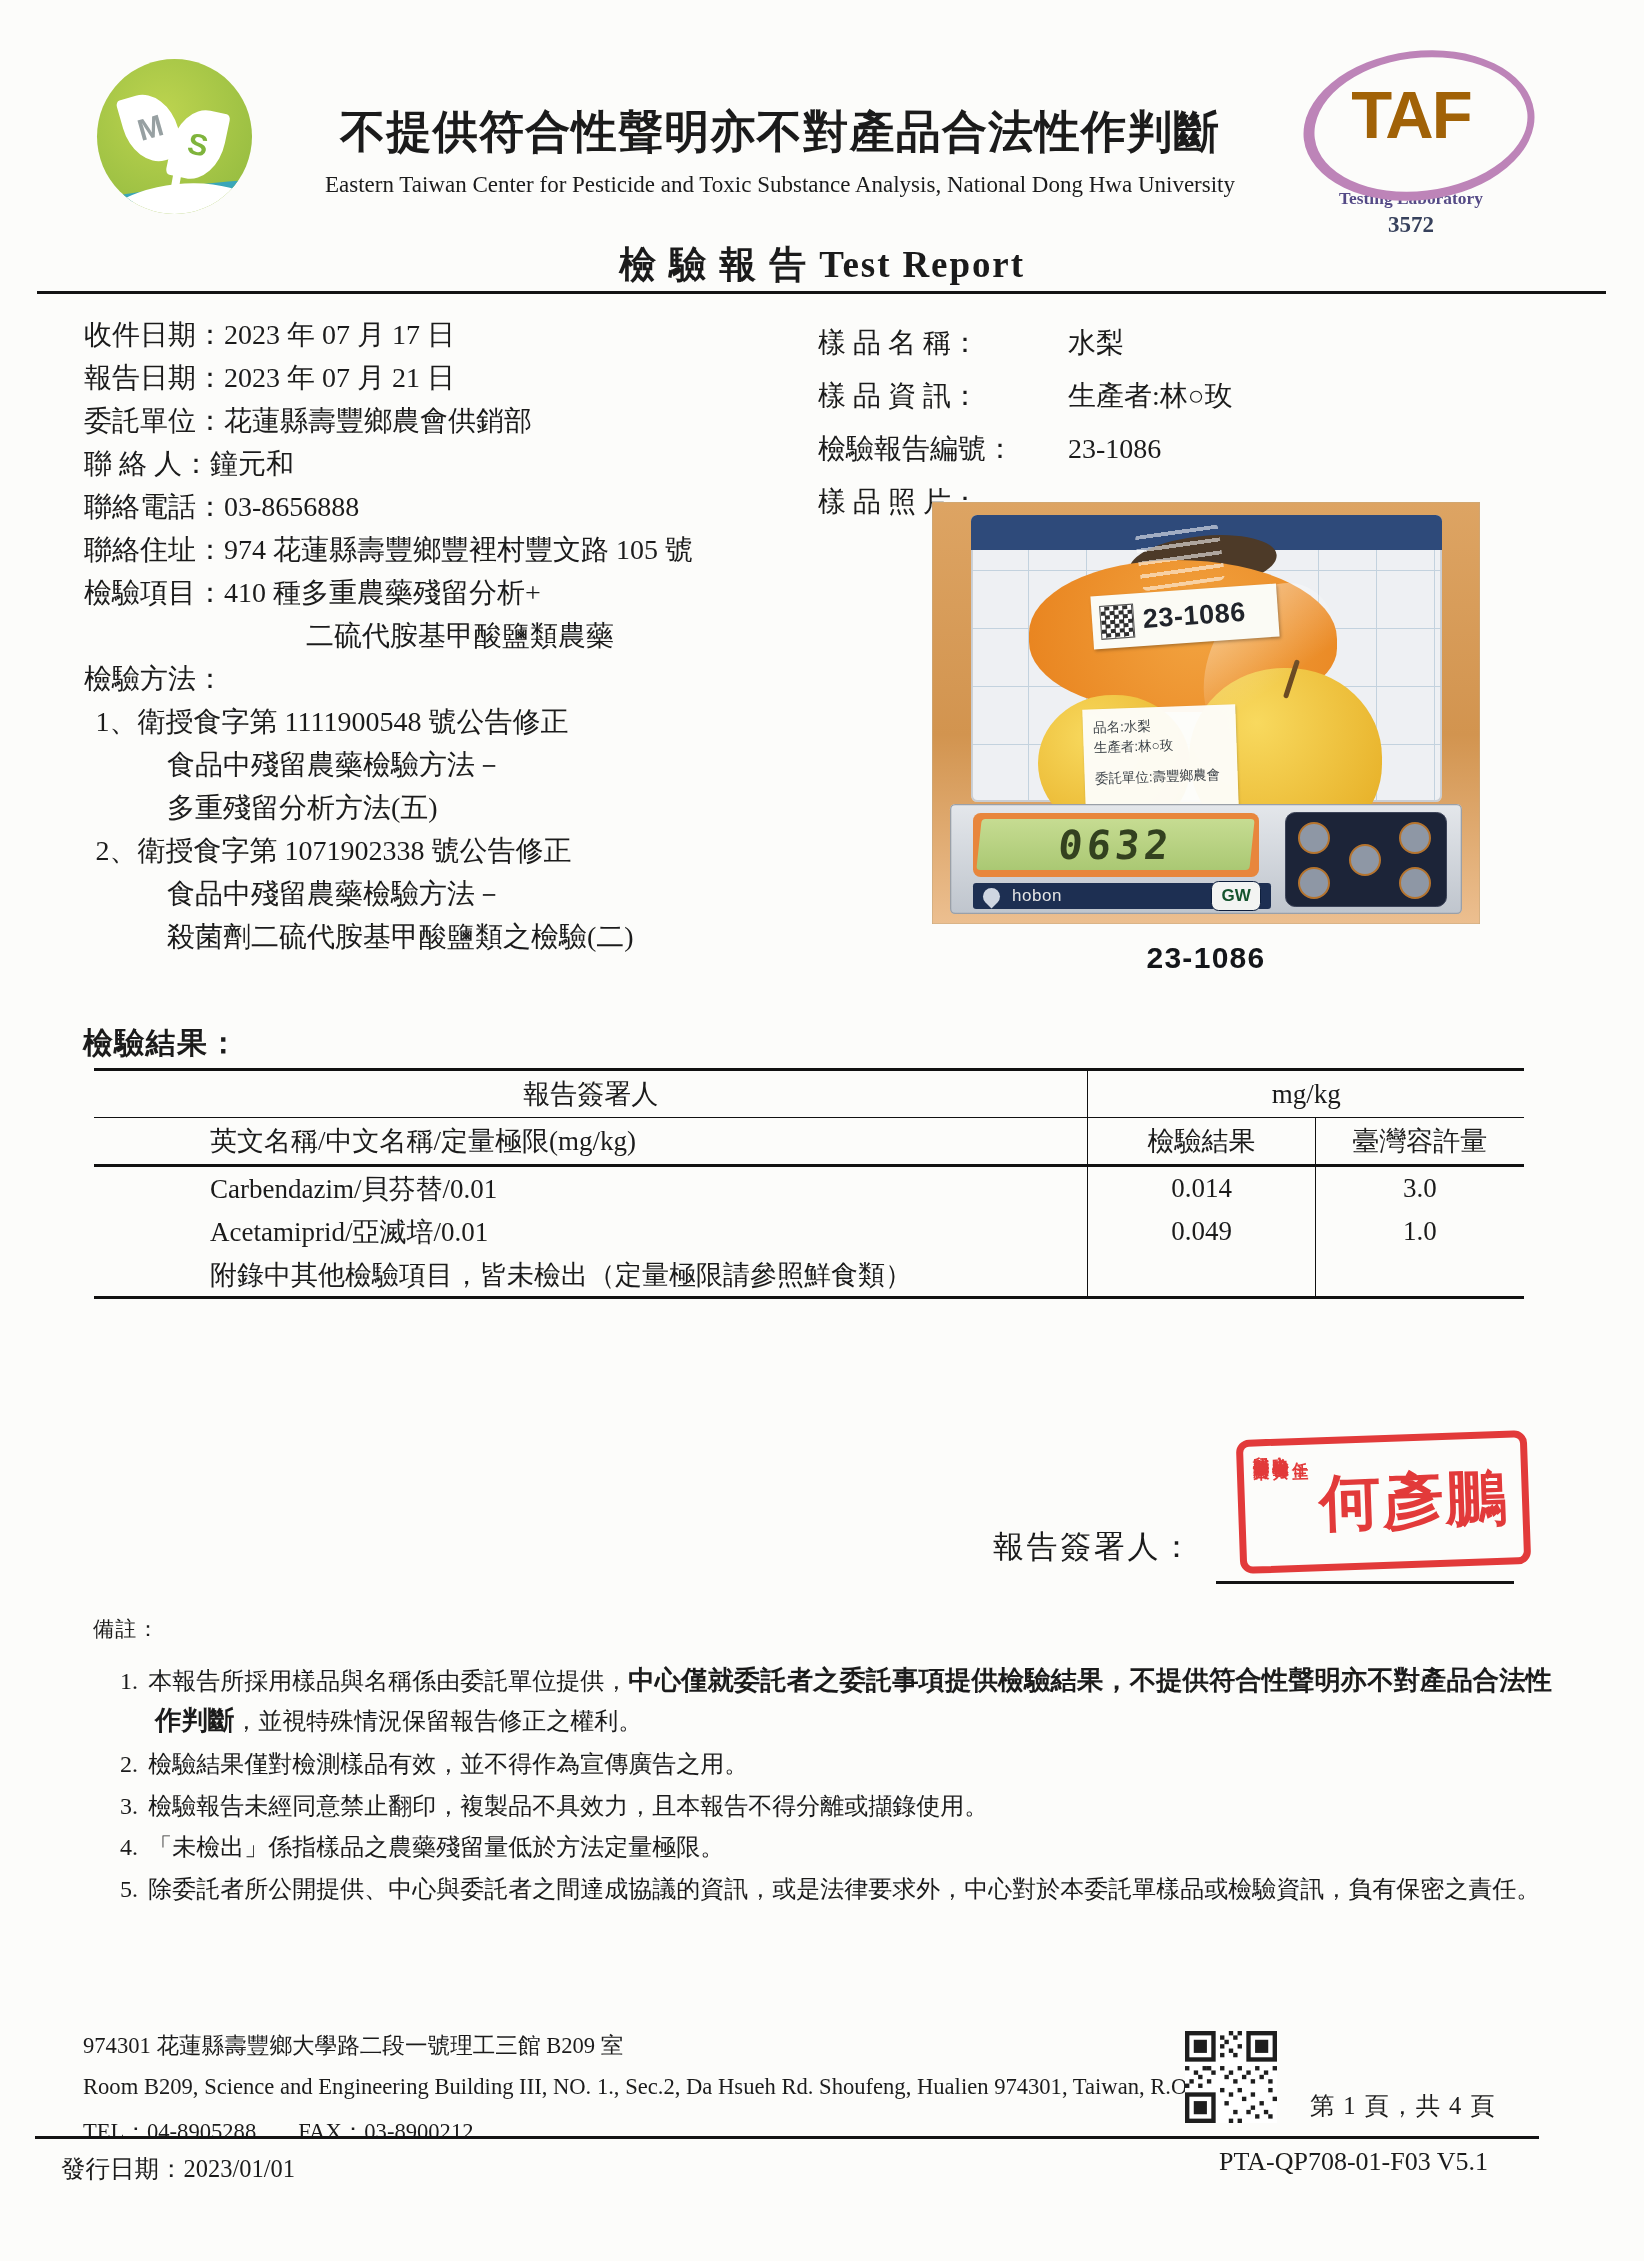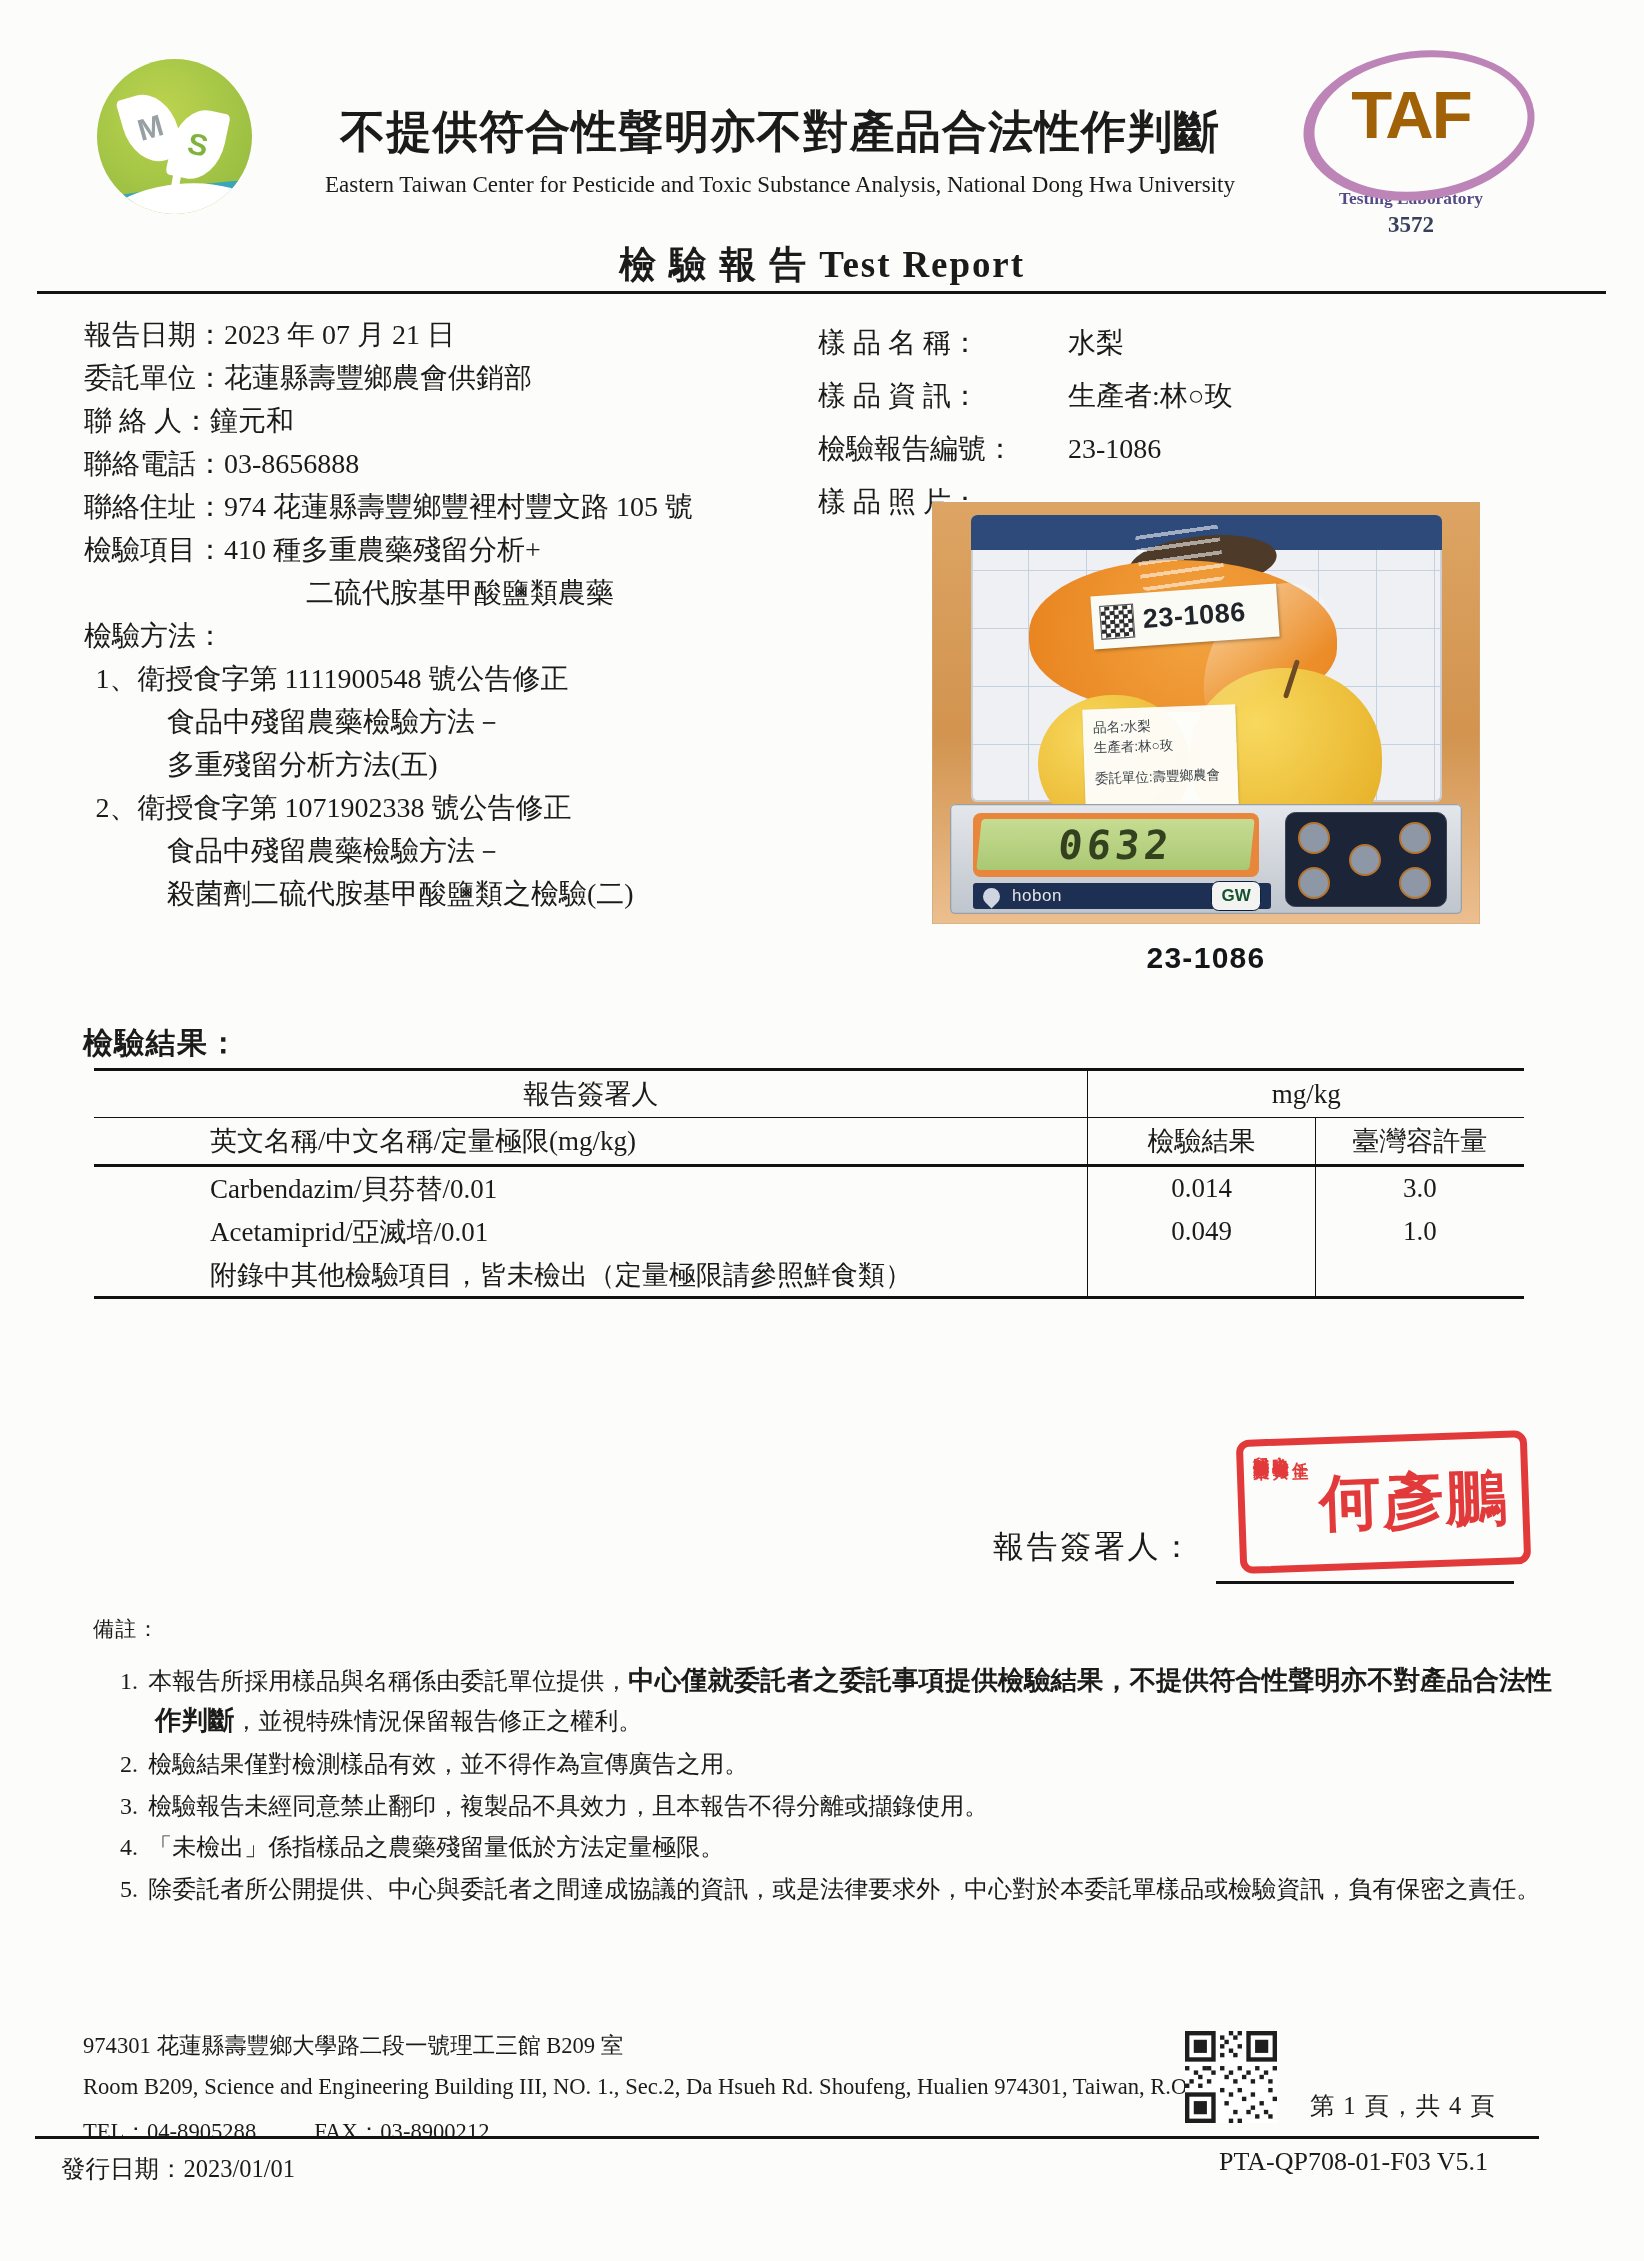--- a/index.html
+++ b/index.html
@@ -116,21 +116,21 @@
   .notes{position:absolute;left:93px;top:1613px;width:1470px;font-size:24px;line-height:1.55;}
   .notes-label{font-size:21px;margin-bottom:14px;letter-spacing:1.3px;}
   .note{padding-left:62px;text-indent:-35px;margin-bottom:4.5px;}
   .note .num{margin-right:10.3px;}
   .nb{font-weight:bold;font-size:26.4px;}
 
   
   .footer-zh{position:absolute;left:83px;top:2030px;font-size:22.6px;}
   .footer-en{position:absolute;left:83px;top:2074px;font-size:22.6px;}
   .footer-tel{position:absolute;left:83px;top:2116px;font-size:22.6px;}
-  .footer-tel .fax{margin-left:58px;}
+  .footer-tel .fax{margin-left:42px;}
   .footer-qr{position:absolute;left:1185px;top:2031px;width:92px;height:92px;}
   .footer-page{position:absolute;left:1310px;top:2089px;font-size:24.5px;letter-spacing:1.3px;}
   .footer-rule{position:absolute;left:35px;top:2136px;width:1504px;height:2.6px;background:#141414;}
   .footer-issue{position:absolute;left:61px;top:2152px;font-size:24.5px;}
   .footer-form{position:absolute;left:1219px;top:2147px;font-size:26px;}
 </style>
 </head>
 <body>
 
 <div class="page">
@@ -152,20 +152,21 @@
     <div class="taf-ring"></div>
     <div class="taf-text">TAF</div>
     <div class="taf-sub">Testing Laboratory</div>
     <div class="taf-num">3572</div>
   </div>
 
   <div class="report-title">檢 驗 報 告 Test Report</div>
   <div class="rule-top"></div>
 
   <div class="info-left">
+    <div class="irow"><span>收件日期：</span><span>2023 年 07 月 17 日</span></div>
     <div class="irow"><span>報告日期：</span><span>2023 年 07 月 21 日</span></div>
     <div class="irow"><span>委託單位：</span><span>花蓮縣壽豐鄉農會供銷部</span></div>
     <div class="irow"><span>聯 絡 人：</span><span>鐘元和</span></div>
     <div class="irow"><span>聯絡電話：</span><span>03-8656888</span></div>
     <div class="irow"><span>聯絡住址：</span><span>974 花蓮縣壽豐鄉豐裡村豐文路 105 號</span></div>
     <div class="irow"><span>檢驗項目：</span><span>410 種多重農藥殘留分析+</span></div>
     <div class="irow indent2">二硫代胺基甲酸鹽類農藥</div>
     <div class="irow">檢驗方法：</div>
     <div class="irow mnum"><span>1、</span><span>衛授食字第 1111900548 號公告修正</span></div>
     <div class="irow mcont">食品中殘留農藥檢驗方法－</div>

